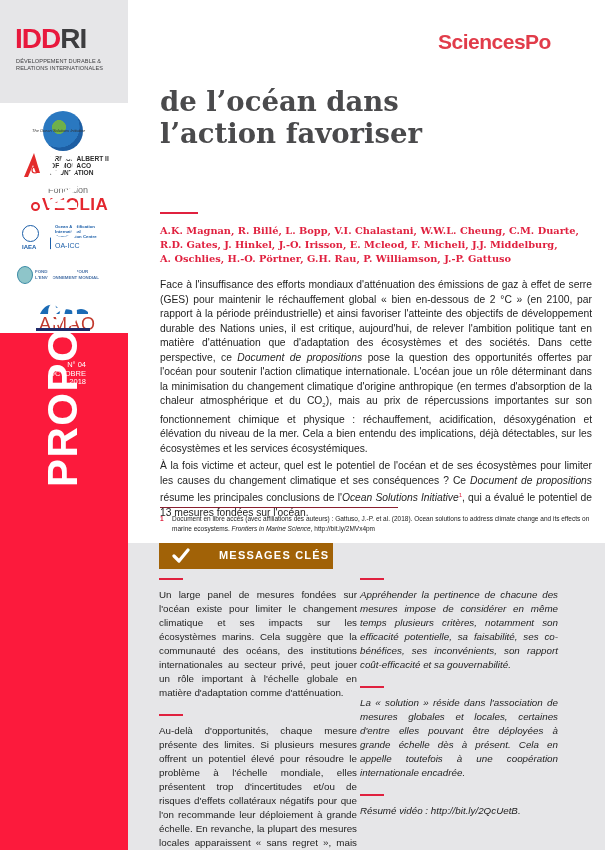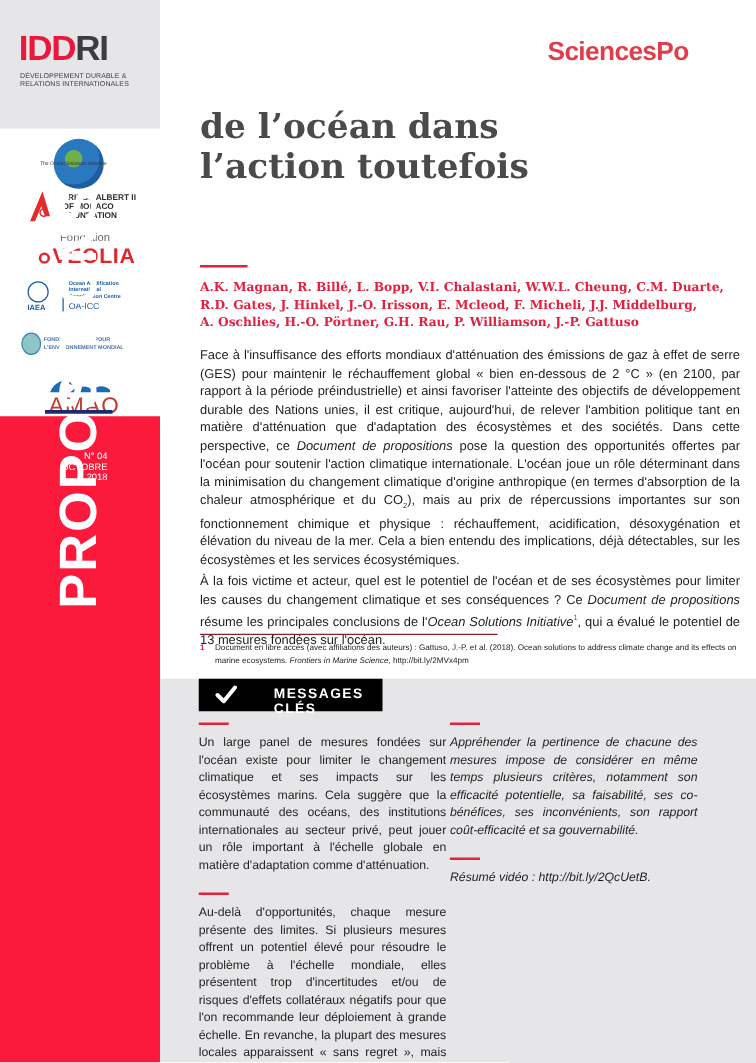--- a/index.html
+++ b/index.html
@@ -47,21 +47,21 @@
   .authors { position: absolute; left: 160px; top: 224px; width: 420px; font-family: "DejaVu Serif", serif; font-weight: bold; font-size: 9.8px; line-height: 14px; color: #e0213f; }
   .intro { position: absolute; left: 160px; top: 278px; width: 432px; font-size: 10.3px; line-height: 14.5px; color: #1e1e1e; }
   .intro p { margin: 0 0 3px 0; text-align: justify; }
   .intro i { font-style: italic; }
   .fn-ref { color: #e0213f; font-size: 6px; vertical-align: super; }
   .fn-rule { position: absolute; left: 160px; top: 507px; width: 238px; height: 1px; background: #8a2030; }
   .footnote { position: absolute; left: 160px; top: 514px; width: 430px; font-size: 6.5px; line-height: 9.5px; color: #222; }
   .footnote .num { position: absolute; left: 0; top: 0; color: #e0213f; font-weight: bold; }
   .footnote .txt { display: block; padding-left: 12px; }
   .messages { position: absolute; left: 128px; top: 543px; width: 477px; height: 307px; background: #e6e6e8; }
-  .msg-tab { position: absolute; left: 31px; top: 0; width: 147px; height: 26px; background: #000000; }
+  .msg-tab { position: absolute; left: 31px; top: 0; width: 174px; height: 26px; background: #a16207; }
   .check { position: absolute; left: 13px; top: 5px; width: 18px; height: 16px; }
   .msg-title { position: absolute; left: 60px; top: 6px; color: #fff; font-weight: bold; font-size: 11px; letter-spacing: 1.2px; }
   .col { position: absolute; top: 35px; width: 198px; font-size: 9.8px; line-height: 14px; color: #1e1e1e; }
   .col.c1 { left: 31px; }
   .col.c2 { left: 232px; font-style: italic; }
   .msg { margin: 0 0 14px 0; }
   .msg .bar { display: block; width: 24px; height: 2px; background: #e0213f; margin-bottom: 8px; }
   .msg .t { text-align: justify; margin: 0; }
 </style>
 </head>
@@ -128,21 +128,21 @@
   </div>
   <div class="propositions">
       <span>PROPOSITIONS</span>
     </div>
 </div>
 
 <div class="scpo">SciencesPo</div>
 
 <h1 class="title">
   <div>de l’océan dans</div>
-  <div>l’action toutefois</div>
+  <div>l’action favoriser</div>
 </h1>
 <div class="title-rule"></div>
 
 <div class="authors">
   <div>A.K. Magnan, R. Billé, L. Bopp, V.I. Chalastani, W.W.L. Cheung, C.M. Duarte,</div>
   <div>R.D. Gates, J. Hinkel, J.-O. Irisson, E. Mcleod, F. Micheli, J.J. Middelburg,</div>
   <div>A. Oschlies, H.-O. Pörtner, G.H. Rau, P. Williamson, J.-P. Gattuso</div>
 </div>
 
 <div class="intro">
@@ -175,16 +175,20 @@
     </div>
   </div>
 
   <div class="col c2">
     <div class="msg">
       <span class="bar"></span>
       <p class="t">Appréhender la pertinence de chacune des mesures impose de considérer en même temps plusieurs critères, notamment son efficacité potentielle, sa faisabilité, ses co-bénéfices, ses inconvénients, son rapport coût-efficacité et sa gouvernabilité.</p>
     </div>
     <div class="msg">
       <span class="bar"></span>
+      <p class="t">La « solution » réside dans l'association de mesures globales et locales, certaines d'entre elles pouvant être déployées à grande échelle dès à présent. Cela en appelle toutefois à une coopération internationale encadrée.</p>
+    </div>
+    <div class="msg">
+      <span class="bar"></span>
       <p class="t" style="text-align:left">Résumé vidéo : http://bit.ly/2QcUetB.</p>
     </div>
   </div>
 </div>
 
 </body></html>

